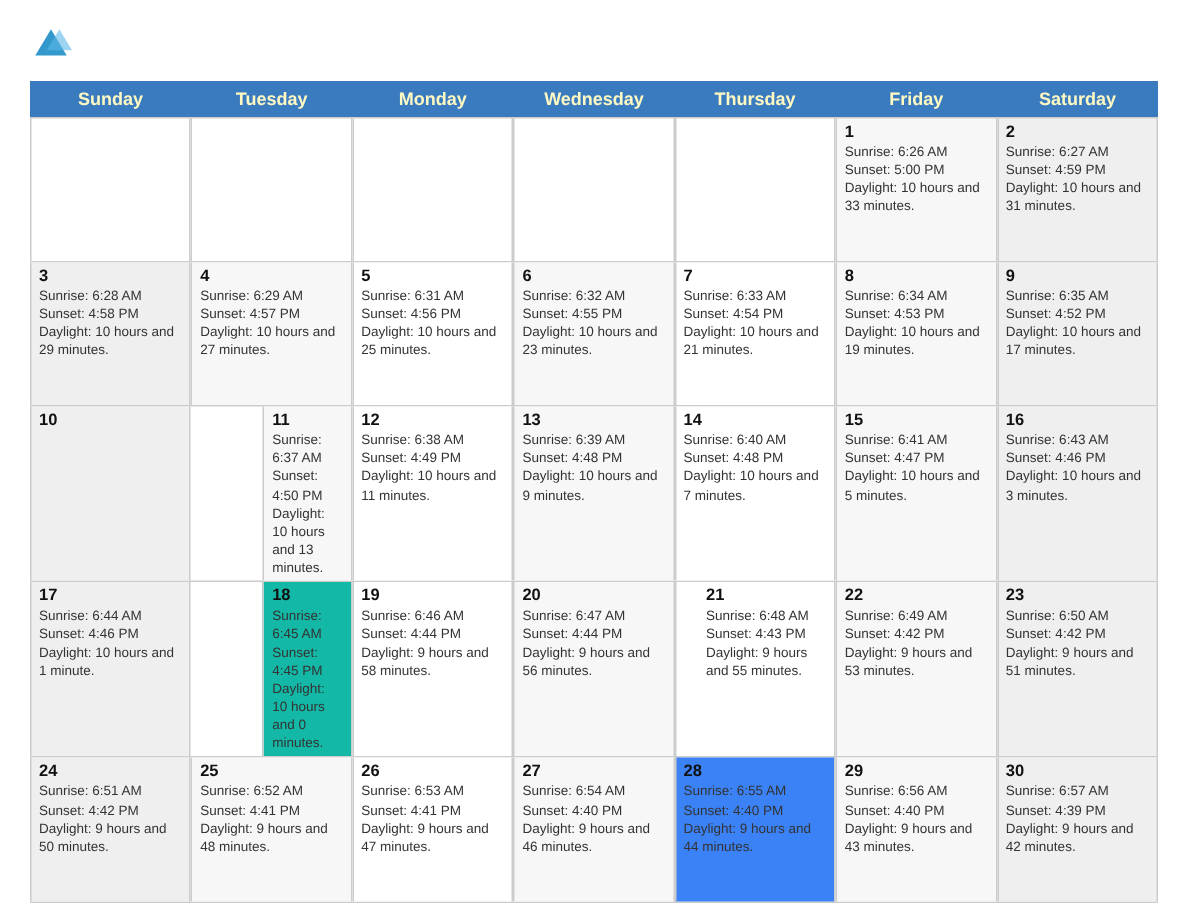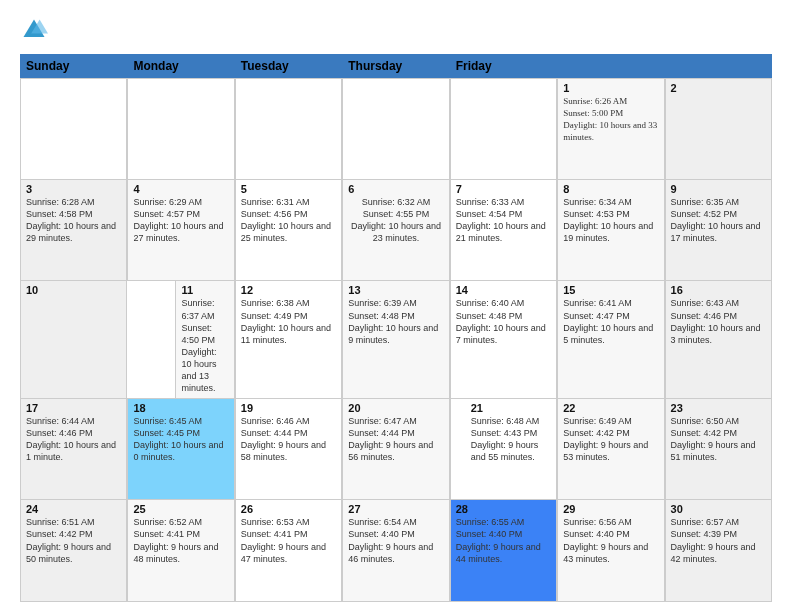--- a/index.html
+++ b/index.html
@@ -57,25 +57,25 @@
       flex: 1;
       display: flex;
       flex-direction: column;
     }
     .cal-header {
       display: grid;
       grid-template-columns: repeat(7, 1fr);
       background: #3a7abf;
     }
     .cal-header-cell {
-      color: #000000;
+      color: #fef9c3;
       font-size: 12px;
       font-weight: bold;
       padding: 5px 6px;
-      text-align: left;
+      text-align: center;
     }
     .cal-body {
       display: flex;
       flex-direction: column;
       flex: 1;
     }
     .cal-row {
       display: grid;
       grid-template-columns: repeat(7, 1fr);
       flex: 1;
@@ -128,40 +128,45 @@
     </div>
     <div class="title-block">
       <div class="month-title"></div>
       <div class="location"></div>
     </div>
   </div>
 
   <div class="calendar">
     <div class="cal-header" id="cal-header">
         <div class="cal-header-cell">Sunday</div>
+        <div class="cal-header-cell">Tuesday</div>
         <div class="cal-header-cell">Monday</div>
-        <div class="cal-header-cell">Tuesday</div>
+        <div class="cal-header-cell">Wednesday</div>
         <div class="cal-header-cell">Thursday</div>
         <div class="cal-header-cell">Friday</div>
+        <div class="cal-header-cell">Saturday</div>
       </div>
     <div class="cal-body" id="cal-body">
         <div class="cal-row">
           <div class="cal-cell" style="background: rgb(255, 255, 255);"></div>
           <div class="cal-cell" style="background: rgb(255, 255, 255);"></div>
           <div class="cal-cell" style="background: rgb(255, 255, 255);"></div>
           <div class="cal-cell" style="background: rgb(255, 255, 255);"></div>
           <div class="cal-cell" style="background: rgb(255, 255, 255);"></div>
           <div class="cal-cell" style="background: rgb(247, 247, 247);">
             <div class="day-num">1</div>
-            <div class="day-info" style="white-space: pre-line; font-family: Liberation Serif, serif;">Sunrise: 6:26 AM
+            <div class="day-info" style="white-space: pre-line;">Sunrise: 6:26 AM
 Sunset: 5:00 PM
 Daylight: 10 hours and 33 minutes.</div>
           </div>
           <div class="cal-cell" style="background: rgb(239, 239, 239);">
             <div class="day-num">2</div>
+            <div class="day-info" style="white-space: pre-line;">Sunrise: 6:27 AM
+Sunset: 4:59 PM
+Daylight: 10 hours and 31 minutes.</div>
           </div>
         </div>
         <div class="cal-row">
           <div class="cal-cell" style="background: rgb(239, 239, 239);">
             <div class="day-num">3</div>
             <div class="day-info" style="white-space: pre-line;">Sunrise: 6:28 AM
 Sunset: 4:58 PM
 Daylight: 10 hours and 29 minutes.</div>
           </div>
           <div class="cal-cell" style="background: rgb(247, 247, 247);">
@@ -171,21 +176,21 @@
 Daylight: 10 hours and 27 minutes.</div>
           </div>
           <div class="cal-cell" style="background: rgb(255, 255, 255);">
             <div class="day-num">5</div>
             <div class="day-info" style="white-space: pre-line;">Sunrise: 6:31 AM
 Sunset: 4:56 PM
 Daylight: 10 hours and 25 minutes.</div>
           </div>
           <div class="cal-cell" style="background: rgb(247, 247, 247);">
             <div class="day-num">6</div>
-            <div class="day-info" style="white-space: pre-line; text-align: center;">Sunrise: 6:32 AM
+            <div class="day-info" style="white-space: pre-line;">Sunrise: 6:32 AM
 Sunset: 4:55 PM
 Daylight: 10 hours and 23 minutes.</div>
           </div>
           <div class="cal-cell" style="background: rgb(255, 255, 255);">
             <div class="day-num">7</div>
             <div class="day-info" style="white-space: pre-line;">Sunrise: 6:33 AM
 Sunset: 4:54 PM
 Daylight: 10 hours and 21 minutes.</div>
           </div>
           <div class="cal-cell" style="background: rgb(247, 247, 247);">
@@ -242,21 +247,21 @@
 Daylight: 10 hours and 3 minutes.</div>
           </div>
         </div>
         <div class="cal-row">
           <div class="cal-cell" style="background: rgb(239, 239, 239);">
             <div class="day-num">17</div>
             <div class="day-info" style="white-space: pre-line;">Sunrise: 6:44 AM
 Sunset: 4:46 PM
 Daylight: 10 hours and 1 minute.</div>
           </div>
-          <div class="cal-cell" style="background: #7dd3fc;">
+          <div class="cal-cell" style="background: #14b8a6; margin-left: 48px;">
             <div class="day-num">18</div>
             <div class="day-info" style="white-space: pre-line;">Sunrise: 6:45 AM
 Sunset: 4:45 PM
 Daylight: 10 hours and 0 minutes.</div>
           </div>
           <div class="cal-cell" style="background: rgb(255, 255, 255);">
             <div class="day-num">19</div>
             <div class="day-info" style="white-space: pre-line;">Sunrise: 6:46 AM
 Sunset: 4:44 PM
 Daylight: 9 hours and 58 minutes.</div>

